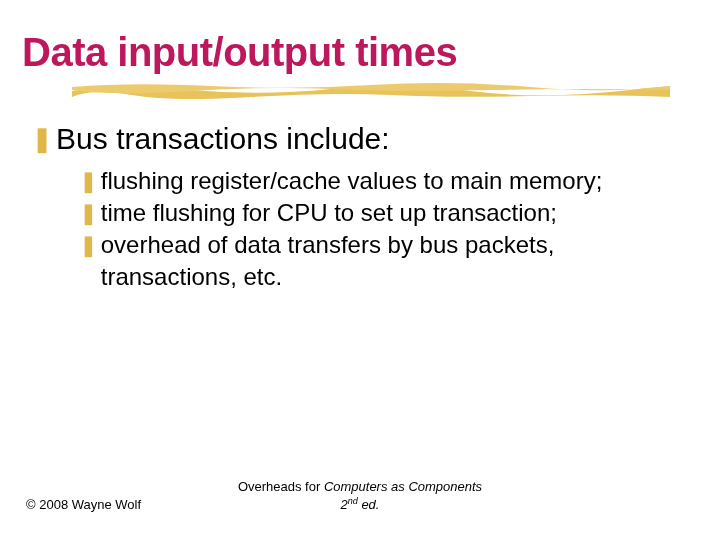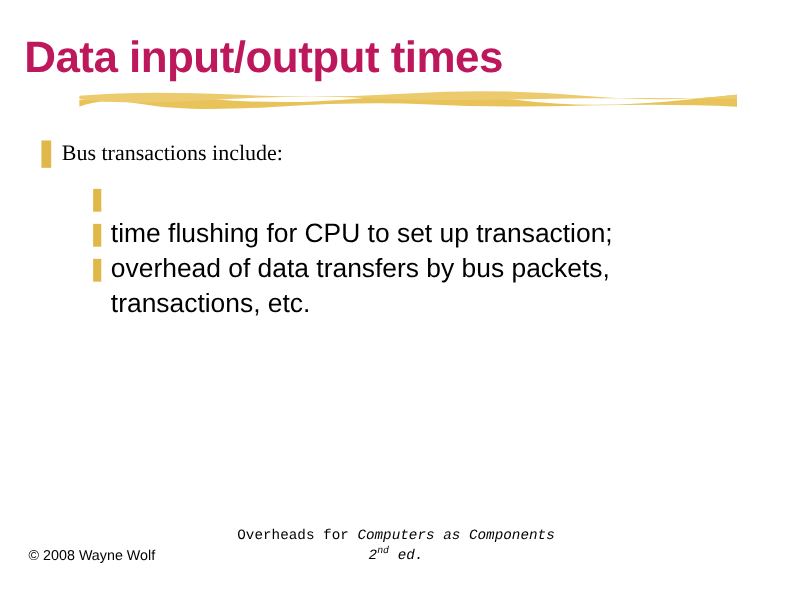--- a/index.html
+++ b/index.html
@@ -48,23 +48,23 @@
   }
   .bullet-z {
     color: #e0b84a;
     font-family: "Zapf Dingbats", "Segoe UI Symbol", sans-serif;
     font-size: 24px;
     line-height: 36px;
     margin-right: 4px;
     font-weight: bold;
   }
   .level1-text {
-    font-size: 20px;
+    font-size: 30px;
     font-weight: 400;
-    font-family: Liberation Serif, serif;
+    font-family: Liberation Sans, sans-serif;
     line-height: 36px;
   }
   .level2-group {
     margin-left: 48px;
     margin-top: 4px;
   }
   .level2 {
     display: flex;
     align-items: flex-start;
     margin-bottom: 0;
@@ -95,21 +95,21 @@
   .copyright {
     font-family: Arial, Helvetica, sans-serif;
     font-size: 13px;
     color: #000;
     position: absolute;
     left: 26px;
     bottom: 0;
     margin-top: 42px;
   }
   .overheads {
-    font-family: Liberation Mono, monospace;
+    font-family: Liberation Sans, sans-serif;
     font-size: 13px;
     color: #000;
     text-align: center;
     position: absolute;
     left: 0;
     right: 0;
     bottom: 0;
     line-height: 15px;
   }
   .overheads .italic { font-style: italic; }
@@ -132,20 +132,21 @@
   <div class="content">
 
     <div class="level1">
       <span class="bullet-z">❚</span>
       <span class="level1-text">Bus transactions include:</span>
     </div>
 
     <div class="level2-group">
       <div class="level2">
         <span class="bullet-y">❚</span>
+        <span class="level2-text">flushing register/cache values to main memory;</span>
       </div>
       <div class="level2">
         <span class="bullet-y">❚</span>
         <span class="level2-text">time flushing for CPU to set up transaction;</span>
       </div>
       <div class="level2">
         <span class="bullet-y">❚</span>
         <span class="level2-text">overhead of data transfers by bus packets, transactions, etc.</span>
       </div>
     </div>

